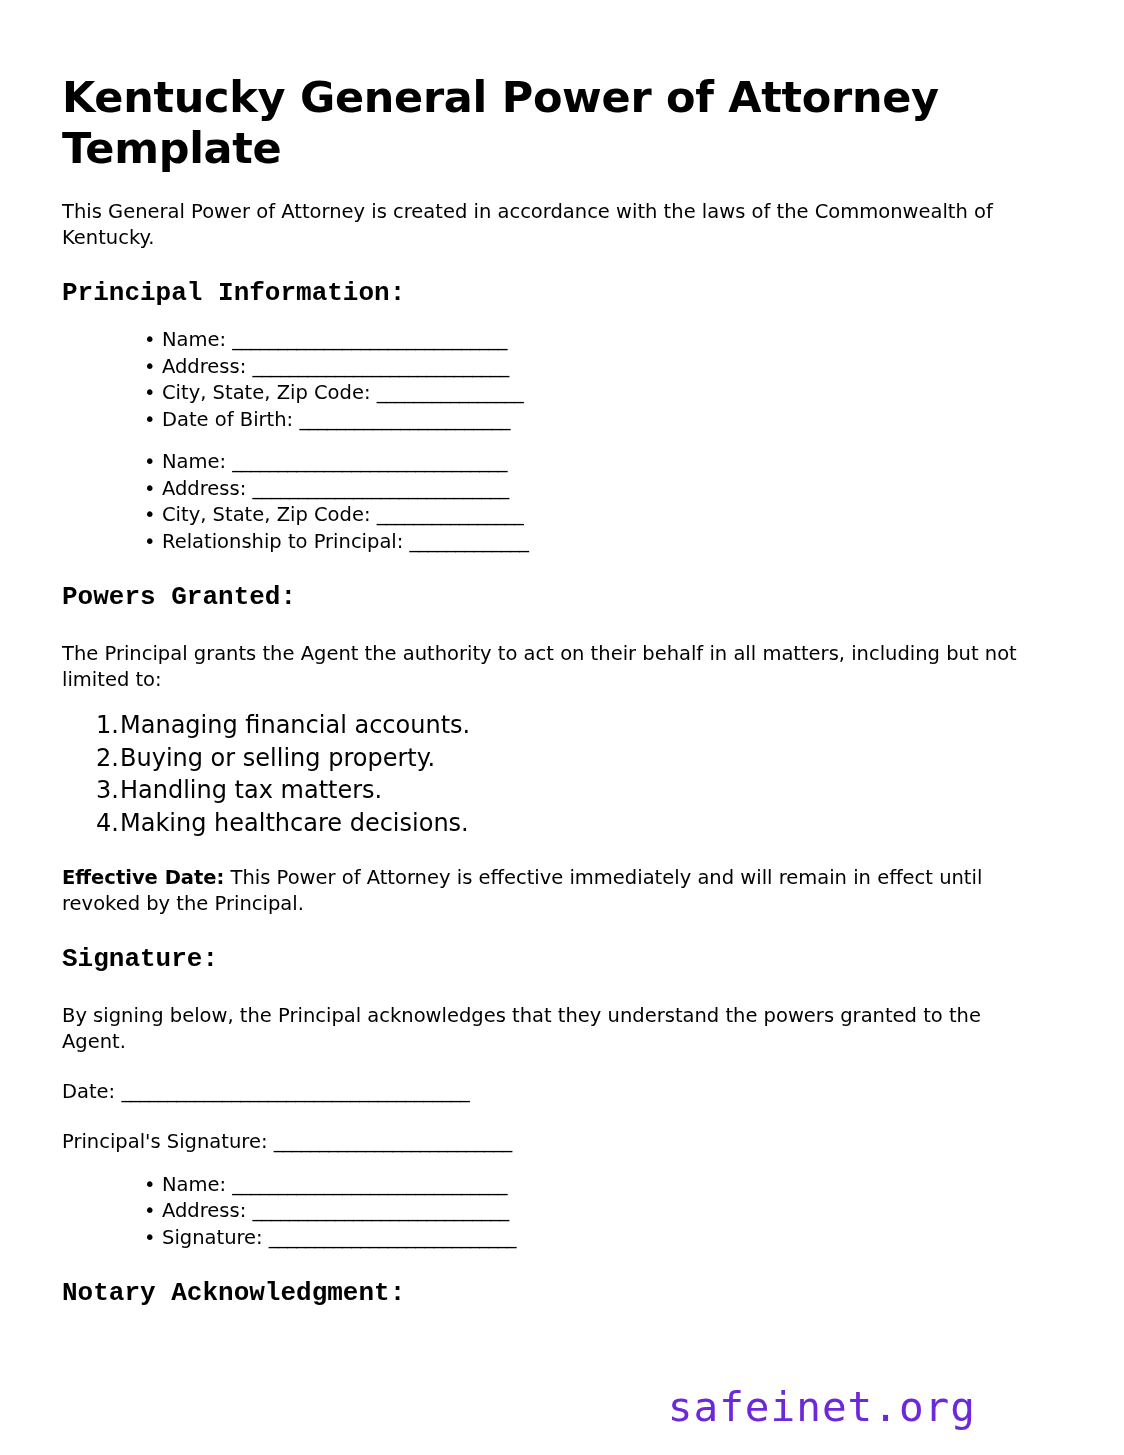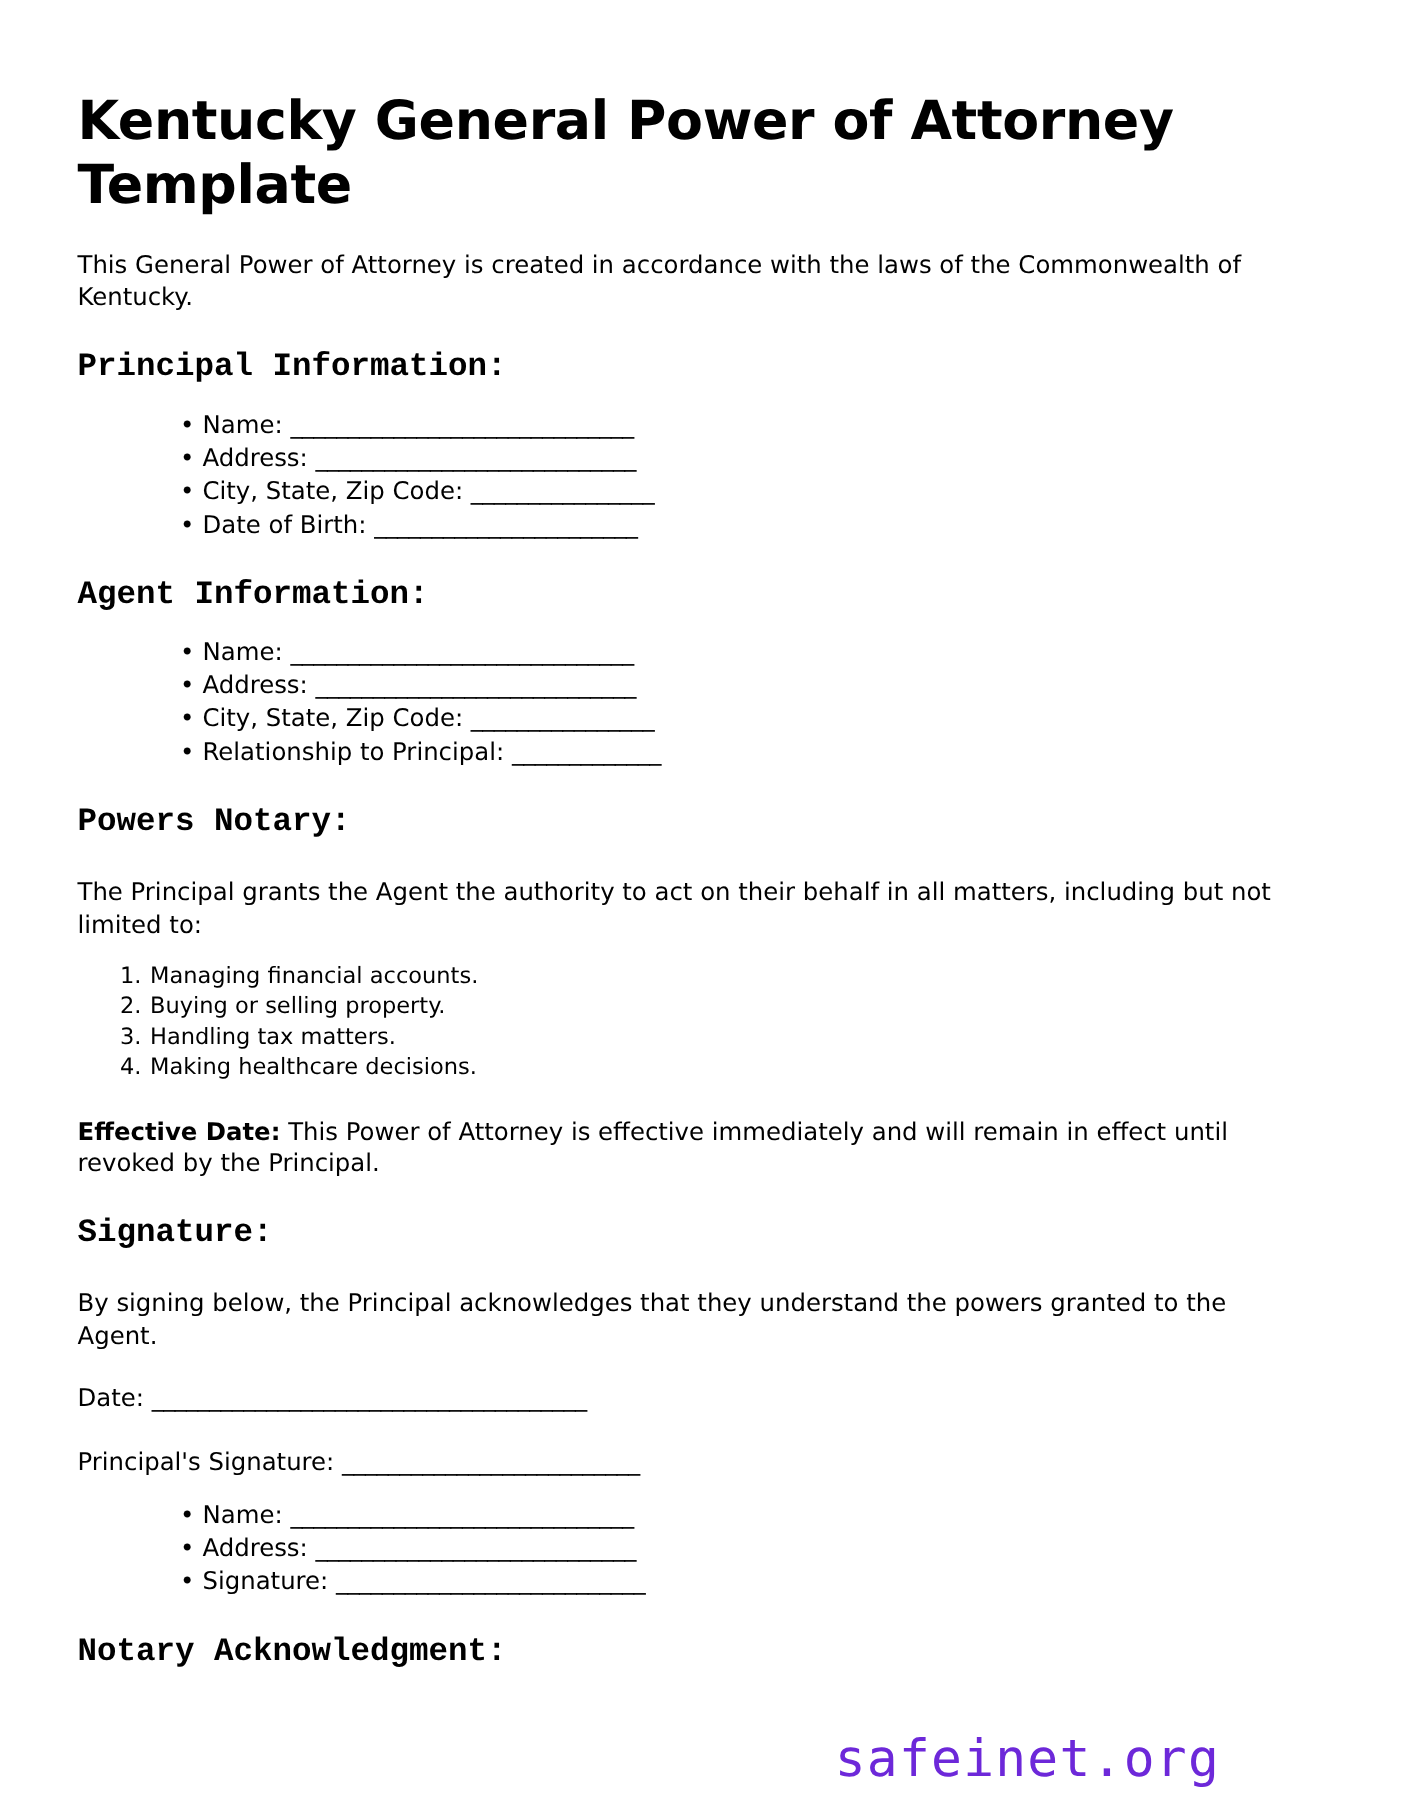--- a/index.html
+++ b/index.html
@@ -72,21 +72,21 @@
     top: 0;
   }
 
   ol.powers {
     margin: 16px 0 0 0;
     padding-left: 58px;
     list-style: none;
     counter-reset: poweritem;
   }
   ol.powers li {
-    font-size: 18px;
+    font-size: 24px;
     line-height: 1.36;
     position: relative;
     counter-increment: poweritem;
   }
   ol.powers li::before {
     content: counter(poweritem) ".";
     position: absolute;
     left: -24px;
     top: 0;
   }
@@ -138,41 +138,40 @@
       <li>
         <span>City, State, Zip Code:</span>
         <span class="blank">________________</span>
       </li>
       <li>
         <span>Date of Birth:</span>
         <span class="blank">_______________________</span>
       </li>
     </ul>
 
-    <h2 class="section-heading">Agent Information:</h2>
     <ul class="fields">
       <li>
         <span>Name:</span>
         <span class="blank">______________________________</span>
       </li>
       <li>
         <span>Address:</span>
         <span class="blank">____________________________</span>
       </li>
       <li>
         <span>City, State, Zip Code:</span>
         <span class="blank">________________</span>
       </li>
       <li>
         <span>Relationship to Principal:</span>
         <span class="blank">_____________</span>
       </li>
     </ul>
 
-    <h2 class="section-heading">Powers Notary:</h2>
+    <h2 class="section-heading">Powers Granted:</h2>
     <p class="para">The Principal grants the Agent the authority to act on their behalf in all matters, including but not limited to:</p>
     <ol class="powers">
       <li>Managing financial accounts.</li>
       <li>Buying or selling property.</li>
       <li>Handling tax matters.</li>
       <li>Making healthcare decisions.</li>
     </ol>
 
     <p class="para"><span class="bold-run">Effective Date:</span><span> This Power of Attorney is effective immediately and will remain in effect until revoked by the Principal.</span></p>
 

